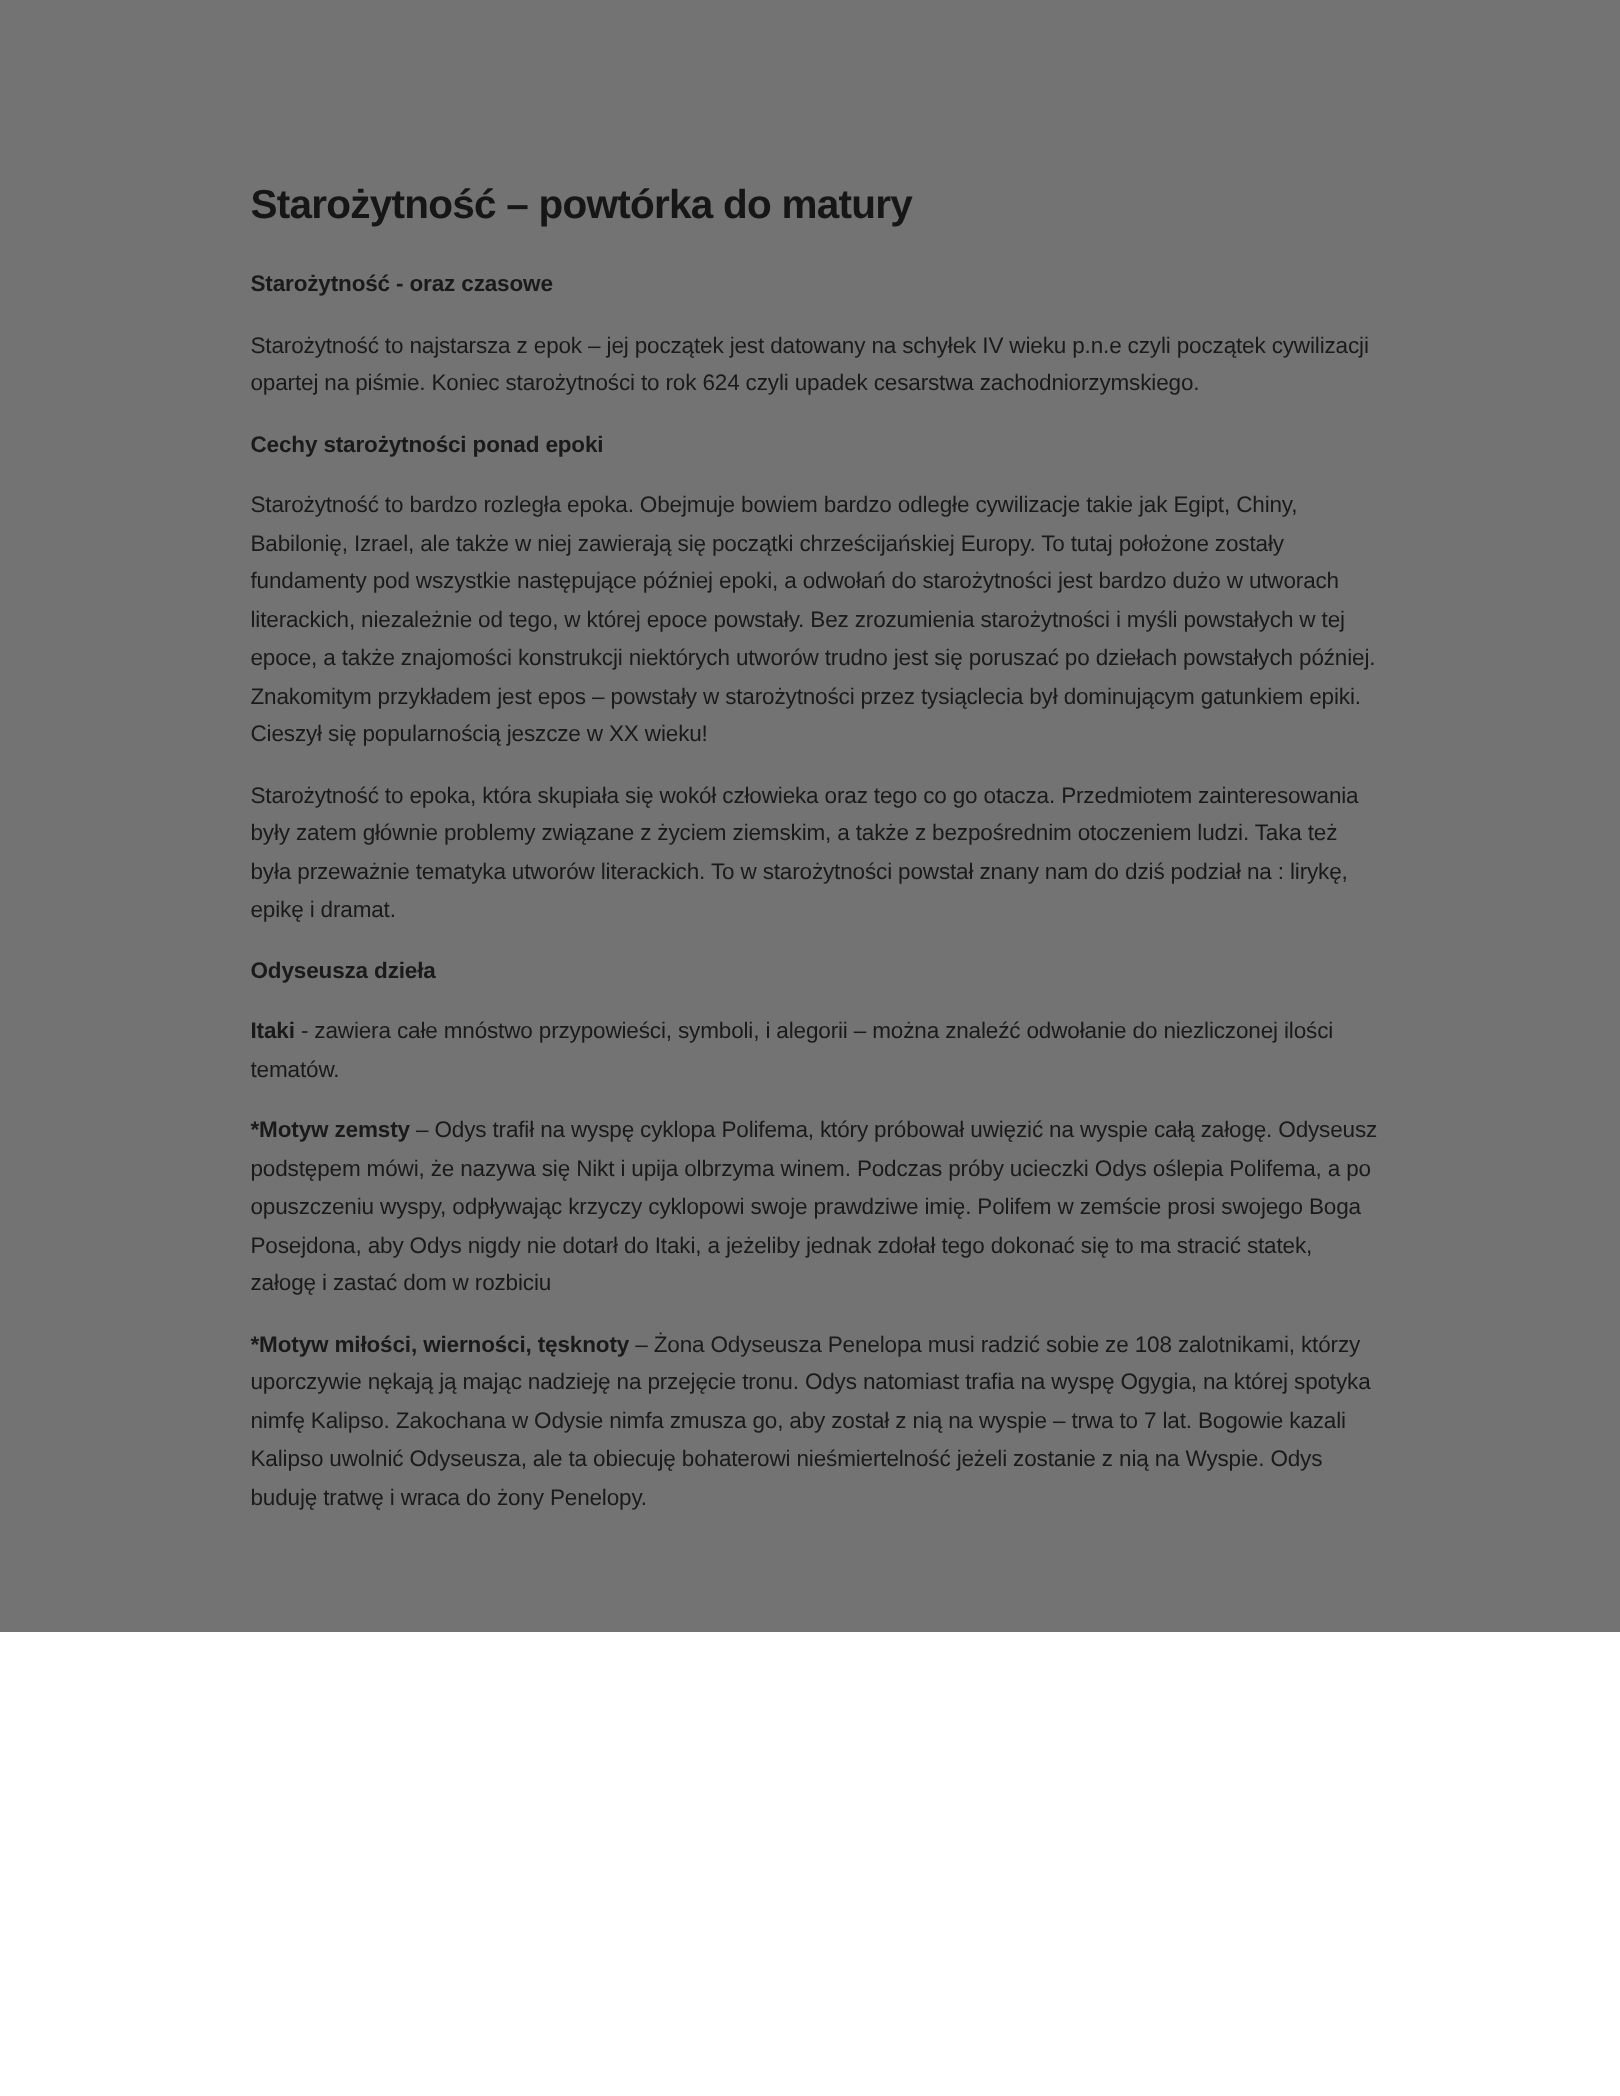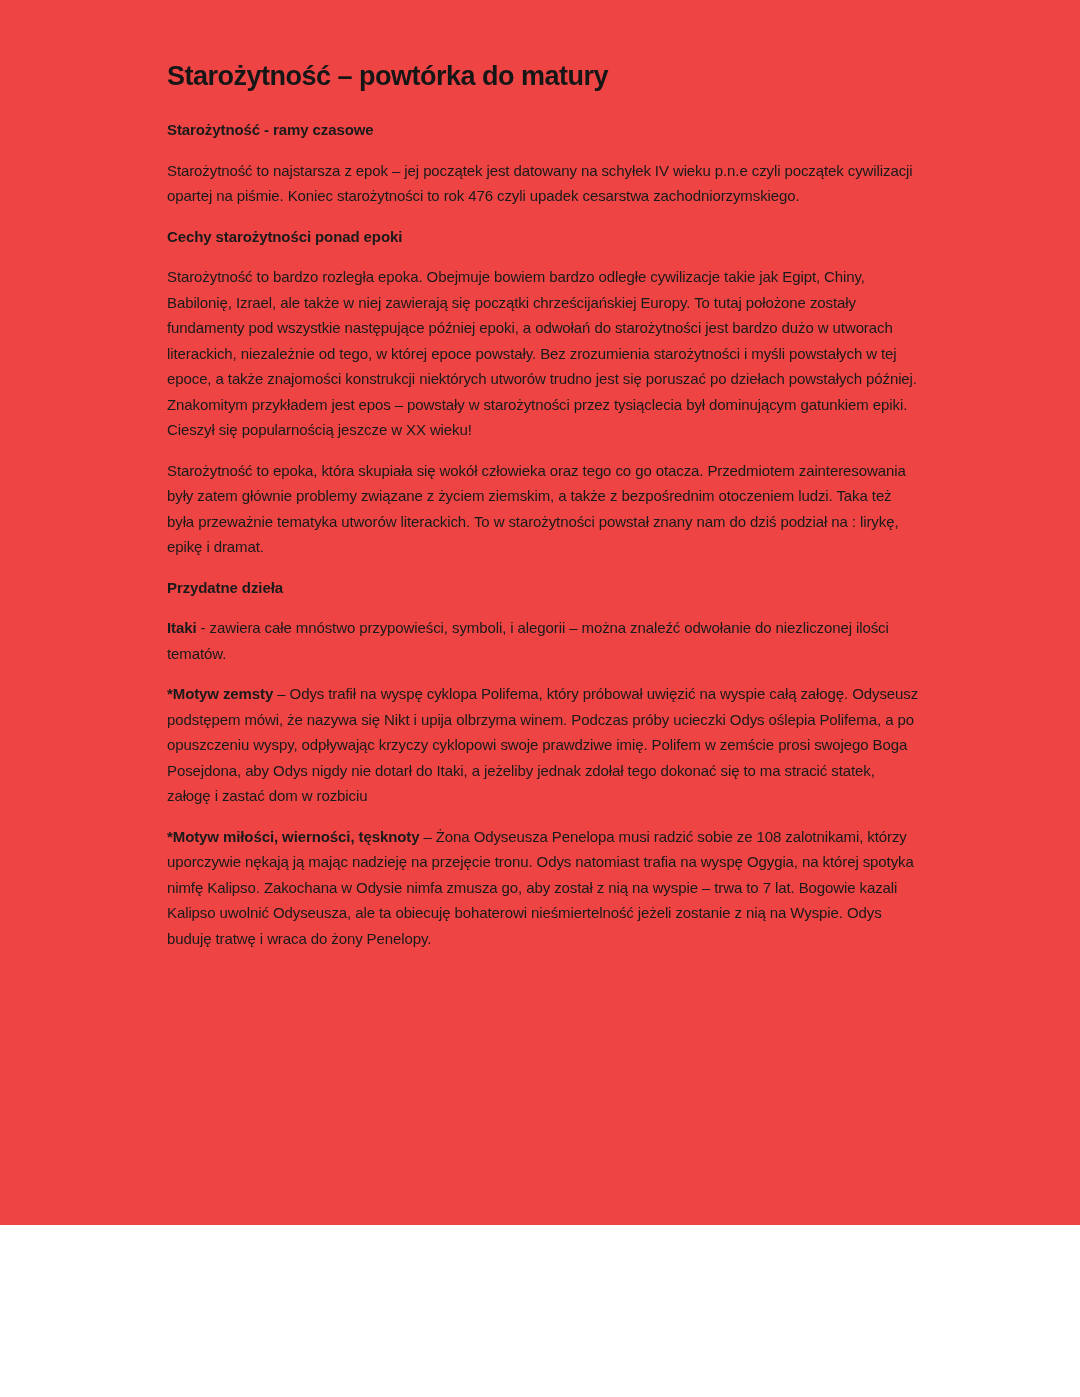--- a/index.html
+++ b/index.html
@@ -3,29 +3,29 @@
 <meta charset="utf-8">
 <style>
   html, body {
     margin: 0;
     padding: 0;
     background: #ffffff;
   }
   .page {
     position: relative;
     width: 1080px;
-    height: 1225px;
+    height: 1088px;
     box-sizing: border-box;
-    background: #ef4444;
+    background: #737373;
     color: #1a1a1a;
     font-family: "Liberation Sans", sans-serif;
     font-size: 15px;
     line-height: 25.5px;
     letter-spacing: -0.1px;
-    padding: 60px 160px 0 167px;
+    padding: 120px 160px 0 167px;
     overflow: hidden;
   }
   .doc-title {
     font-size: 27px;
     line-height: 32px;
     font-weight: bold;
     letter-spacing: -0.5px;
     margin: 0 0 25px 0;
     color: #161616;
   }
@@ -50,31 +50,31 @@
     color: #1a1a1a;
   }
 </style>
 </head>
 <body>
 
 <div class="page">
 
   <h1 class="doc-title">Starożytność – powtórka do matury</h1>
 
-  <h2 class="doc-heading">Starożytność - ramy czasowe</h2>
+  <h2 class="doc-heading">Starożytność - oraz czasowe</h2>
 
-  <p class="doc-para">Starożytność to najstarsza z epok – jej początek jest datowany na schyłek IV wieku p.n.e czyli początek cywilizacji opartej na piśmie. Koniec starożytności to rok 476 czyli upadek cesarstwa zachodniorzymskiego.</p>
+  <p class="doc-para">Starożytność to najstarsza z epok – jej początek jest datowany na schyłek IV wieku p.n.e czyli początek cywilizacji opartej na piśmie. Koniec starożytności to rok 624 czyli upadek cesarstwa zachodniorzymskiego.</p>
 
   <h2 class="doc-heading">Cechy starożytności ponad epoki</h2>
 
   <p class="doc-para">Starożytność to bardzo rozległa epoka. Obejmuje bowiem bardzo odległe cywilizacje takie jak Egipt, Chiny, Babilonię, Izrael, ale także w niej zawierają się początki chrześcijańskiej Europy. To tutaj położone zostały fundamenty pod wszystkie następujące później epoki, a odwołań do starożytności jest bardzo dużo w utworach literackich, niezależnie od tego, w której epoce powstały. Bez zrozumienia starożytności i myśli powstałych w tej epoce, a także znajomości konstrukcji niektórych utworów trudno jest się poruszać po dziełach powstałych później. Znakomitym przykładem jest epos – powstały w starożytności przez tysiąclecia był dominującym gatunkiem epiki. Cieszył się popularnością jeszcze w XX wieku!</p>
 
   <p class="doc-para">Starożytność to epoka, która skupiała się wokół człowieka oraz tego co go otacza. Przedmiotem zainteresowania były zatem głównie problemy związane z życiem ziemskim, a także z bezpośrednim otoczeniem ludzi. Taka też była przeważnie tematyka utworów literackich. To w starożytności powstał znany nam do dziś podział na : lirykę, epikę i dramat.</p>
 
-  <h2 class="doc-heading">Przydatne dzieła</h2>
+  <h2 class="doc-heading">Odyseusza dzieła</h2>
 
   <p class="doc-para">
     <strong>Itaki </strong><span> - zawiera całe mnóstwo przypowieści, symboli, i alegorii – można znaleźć odwołanie do niezliczonej ilości tematów.</span>
   </p>
 
 
   <p class="doc-para">
     <strong>*Motyw zemsty</strong><span> – Odys trafił na wyspę cyklopa Polifema, który próbował uwięzić na wyspie całą załogę. Odyseusz podstępem mówi, że nazywa się Nikt i upija olbrzyma winem.  Podczas próby ucieczki Odys oślepia Polifema, a po opuszczeniu wyspy, odpływając krzyczy cyklopowi swoje prawdziwe imię. Polifem w zemście prosi swojego Boga Posejdona, aby Odys nigdy nie dotarł do Itaki, a jeżeliby jednak zdołał tego dokonać się to ma stracić statek, załogę i zastać dom w rozbiciu</span>
   </p>
 

